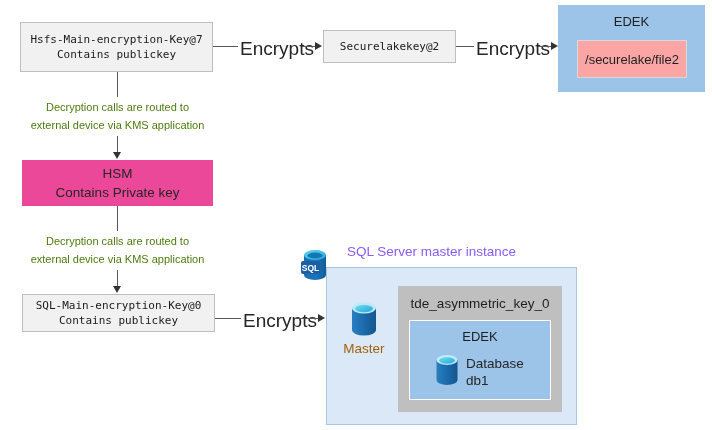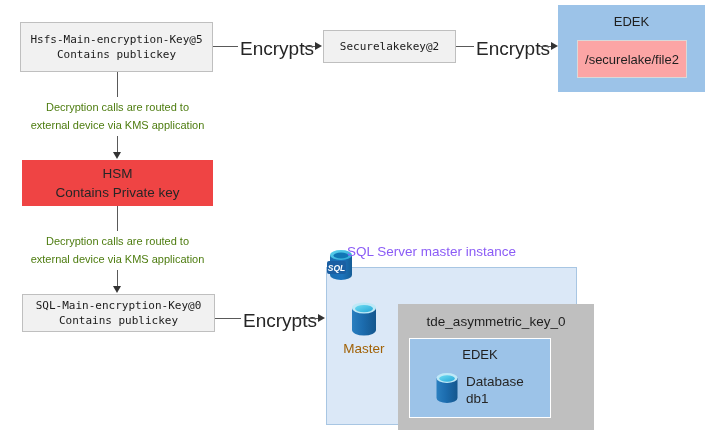--- a/index.html
+++ b/index.html
@@ -34,21 +34,21 @@
     font-family: "DejaVu Sans Mono", "Liberation Mono", monospace;
     font-size: 11px;
     line-height: 15px;
     color: #1a1a1a;
     text-align: center;
     box-sizing: border-box;
   }
   .keybox .ln { white-space: nowrap; }
 
   .hsmbox {
-    background: #ef4444;
+    background: #ec4899;
     display: flex;
     flex-direction: column;
     align-items: center;
     justify-content: center;
     font-size: 13.5px;
     line-height: 19px;
     color: #262626;
     text-align: center;
     box-sizing: border-box;
   }
@@ -173,21 +173,21 @@
     line-height: 17px;
     white-space: pre-line;
   }
 </style>
 </head>
 <body>
 
 <div id="stage">
 
   <div class="abs keybox" style="left:20px; top:22px; width:193px; height:50px;">
-    <div class="ln">Hsfs-Main-encryption-Key@5</div>
+    <div class="ln">Hsfs-Main-encryption-Key@7</div>
     <div class="ln">Contains publickey</div>
   </div>
 
   <div class="hline" style="left:213px; top:46px; width:25px;"></div>
   <div class="abs edge-label" style="left:240px; top:38px; width:60px;">Encrypts</div>
   <div class="hline" style="left:302px; top:46px; width:14px;"></div>
   <div class="arrow-r" style="left:315px; top:41.5px;"></div>
 
   <div class="abs keybox" style="left:323px; top:30px; width:133px; height:33px;">
     <div class="ln">Securelakekey@2</div>
@@ -227,21 +227,21 @@
     <div class="ln">Contains publickey</div>
   </div>
 
   <div class="hline" style="left:215px; top:318px; width:26px;"></div>
   <div class="abs edge-label" style="left:243px; top:310px; width:50px;">Encrypts</div>
   <div class="hline" style="left:295px; top:318px; width:24px;"></div>
   <div class="arrow-r" style="left:318px; top:313.5px;"></div>
 
   <div class="abs sql-container" style="left:326px; top:267px; width:251px; height:158px;"></div>
 
-  <div class="abs" style="left:326px; top:248px; width:30px; height:34px;font-style:italic;">
+  <div class="abs" style="left:300px; top:248px; width:30px; height:34px;">
     <svg width="30" height="34" viewBox="0 0 30 34">
       <defs>
         <linearGradient id="sqlBody" x1="0" y1="0" x2="1" y2="0">
           <stop offset="0%" stop-color="#1a6db0"></stop>
           <stop offset="55%" stop-color="#1d74bd"></stop>
           <stop offset="100%" stop-color="#155d97"></stop>
         </linearGradient>
         <linearGradient id="sqlTop" x1="0" y1="0" x2="1" y2="1">
           <stop offset="0%" stop-color="#5fd4ee"></stop>
           <stop offset="100%" stop-color="#2aa6d6"></stop>
@@ -270,21 +270,21 @@
           <stop offset="100%" stop-color="#28a8d8"></stop>
         </linearGradient>
       </defs>
       <path d="M4 8 L4 30 A12 5.5 0 0 0 28 30 L28 8 Z" fill="url(#mBody)"></path>
       <ellipse cx="16" cy="8" rx="12" ry="5.5" fill="#bfe9f7"></ellipse>
       <ellipse cx="16" cy="8.6" rx="9" ry="3.6" fill="url(#mTop)"></ellipse>
     </svg>
   </div>
   <div class="cap-lbl" style="left:334px; top:341px; width:60px;">Master</div>
 
-  <div class="abs tde-box" style="left:398px; top:304px; width:196px; height:126px;">
+  <div class="abs tde-box" style="left:398px; top:286px; width:164px; height:126px;">
     <div class="tde-title" style="top:10px;">tde_asymmetric_key_0</div>
 
     <div class="edek2" style="left:11px; top:34px; width:142px; height:80px;">
       <div class="edek2-title" style="top:8px;">EDEK</div>
 
       <div class="cyl" style="left:23px; top:32px; width:28px; height:34px;">
         <svg width="28" height="34" viewBox="0 0 28 34">
           <defs>
             <linearGradient id="dBody" x1="0" y1="0" x2="1" y2="0">
               <stop offset="0%" stop-color="#2a7fc0"></stop>

